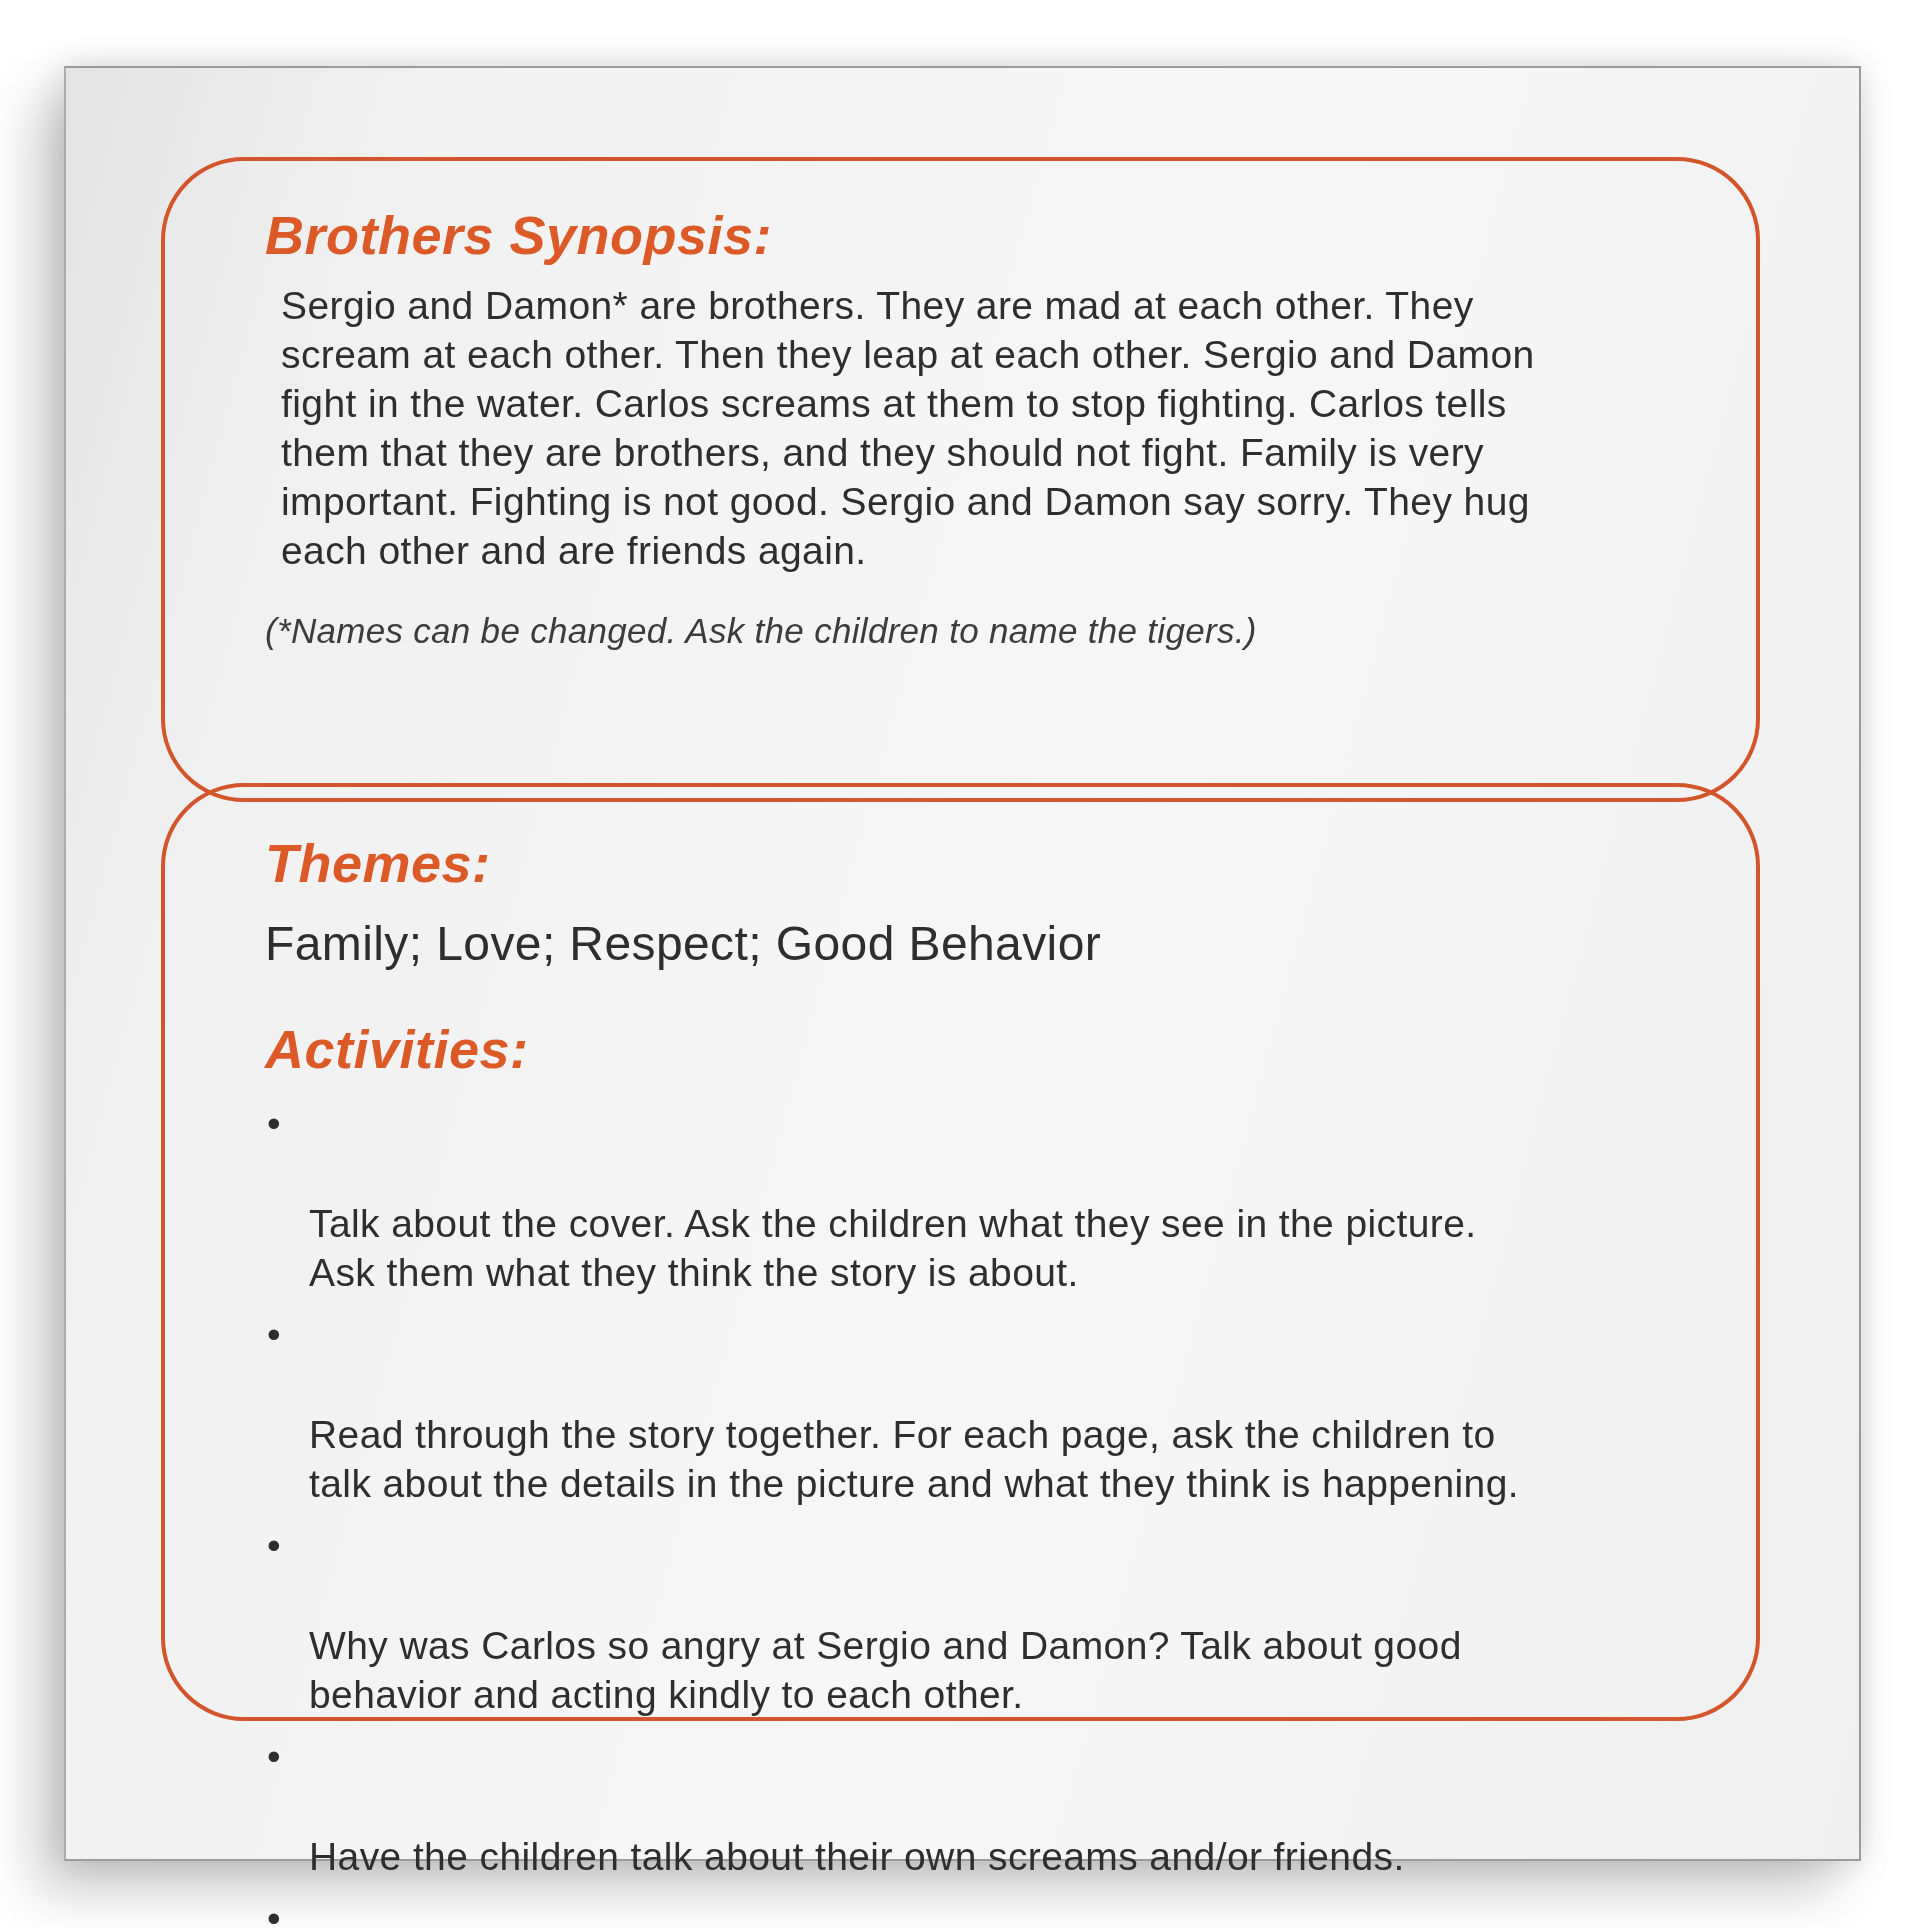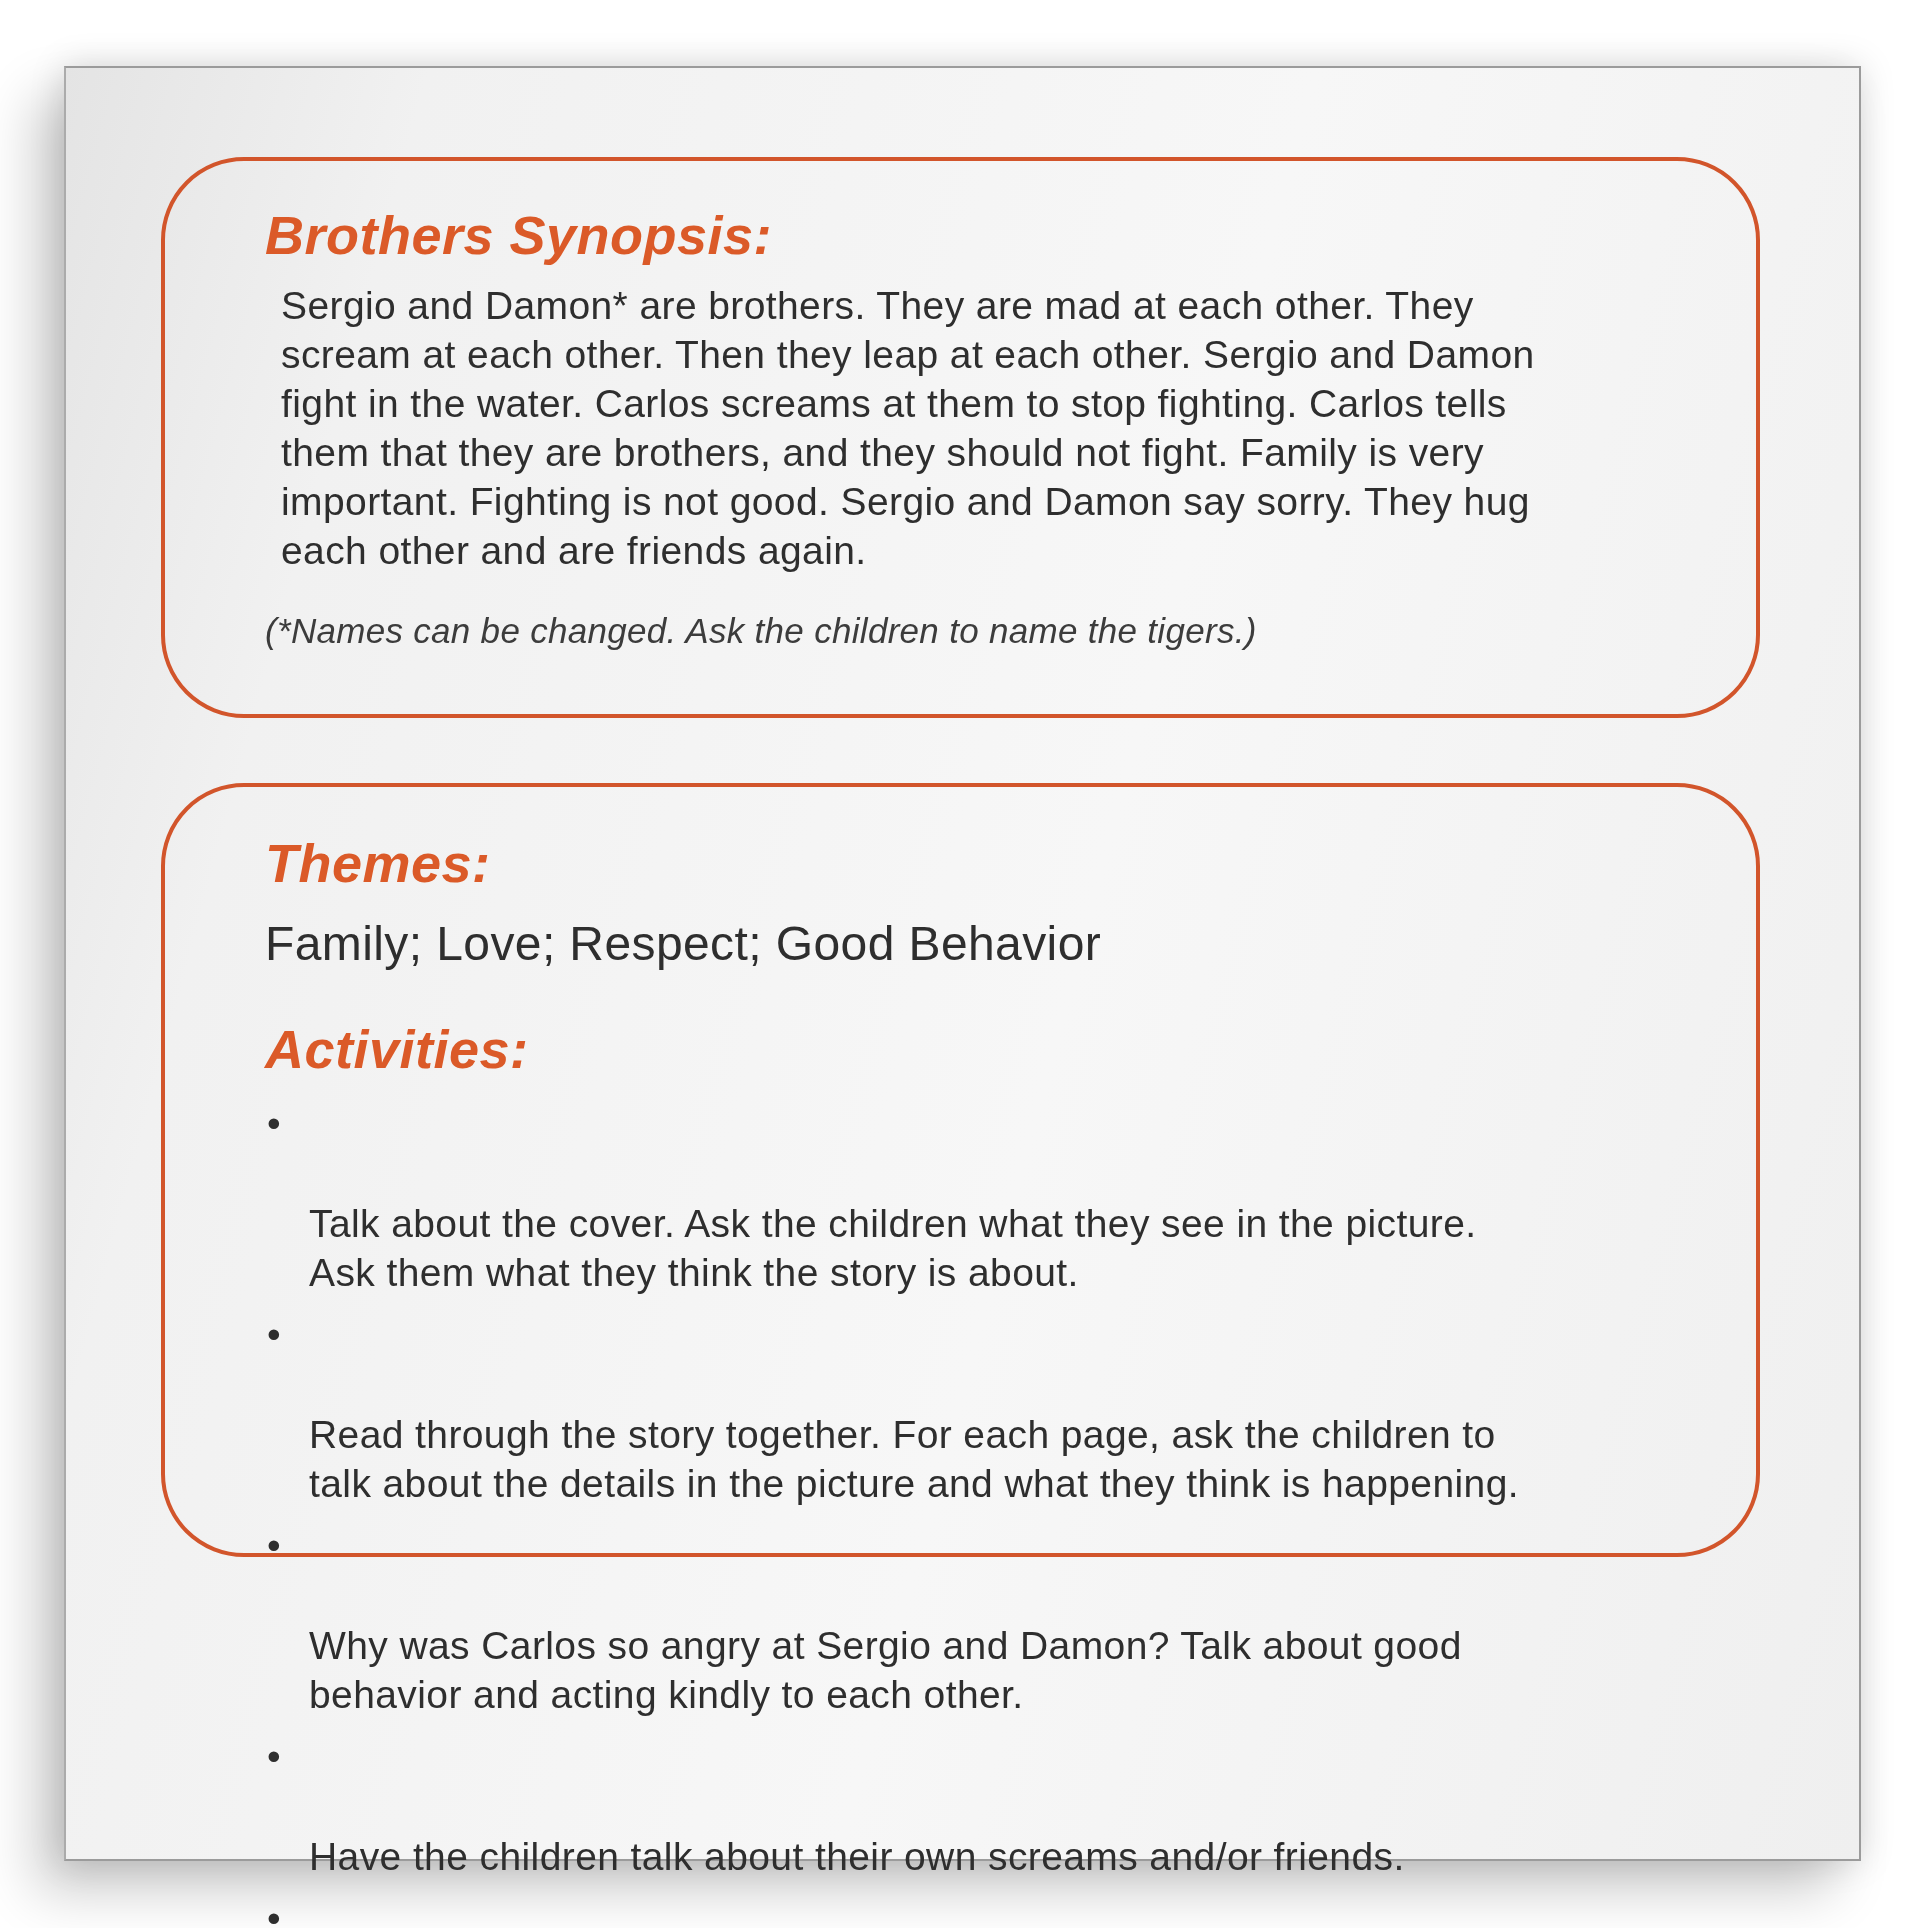--- a/index.html
+++ b/index.html
@@ -30,26 +30,26 @@
     position:absolute;
     left:95px;
     width:1599px;
     box-sizing:border-box;
     border:4.7px solid var(--accent-border);
     border-radius:83px;
     background:transparent;
   }
   .box-synopsis{
     top:89px;
-    height:561px;
+    height:645px;
     padding:43px 40px 0 100px;
   }
   .box-themes{
     top:715px;
-    height:774px;
+    height:938px;
     padding:45px 40px 0 100px;
   }
   .orange-heading{
     color:var(--accent);
     font-size:54px;
     line-height:62px;
     font-weight:bold;
     font-style:italic;
     letter-spacing:0.5px;
     margin:0;

